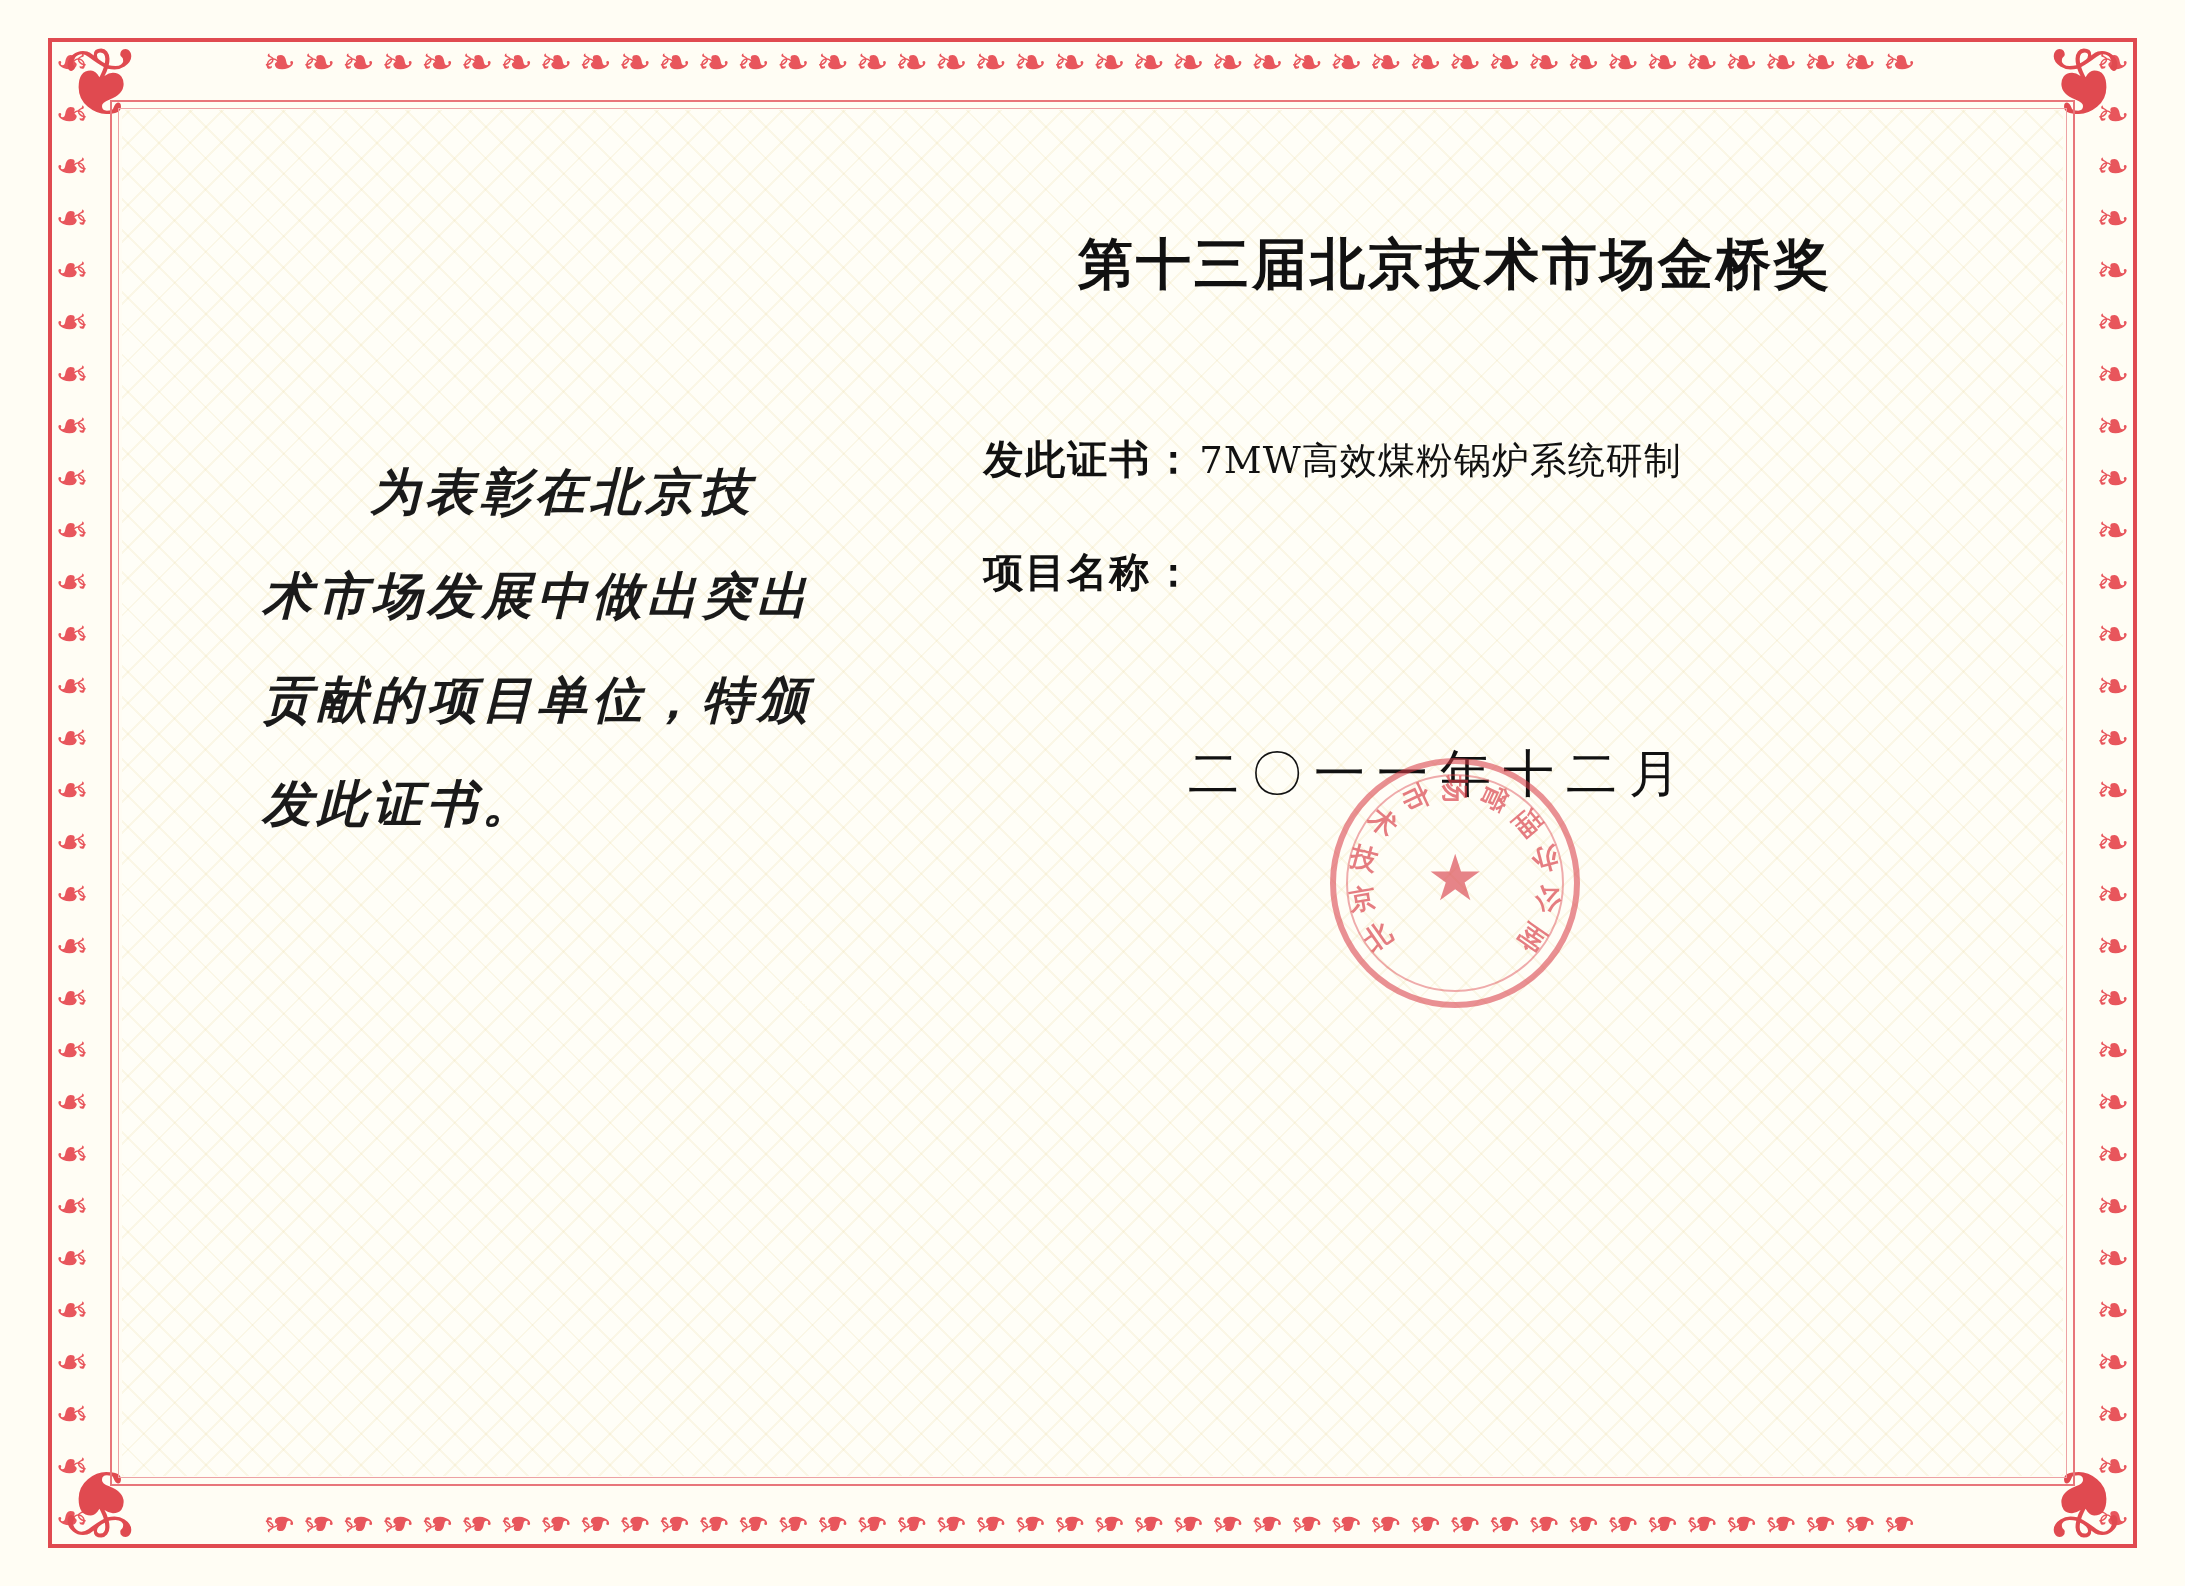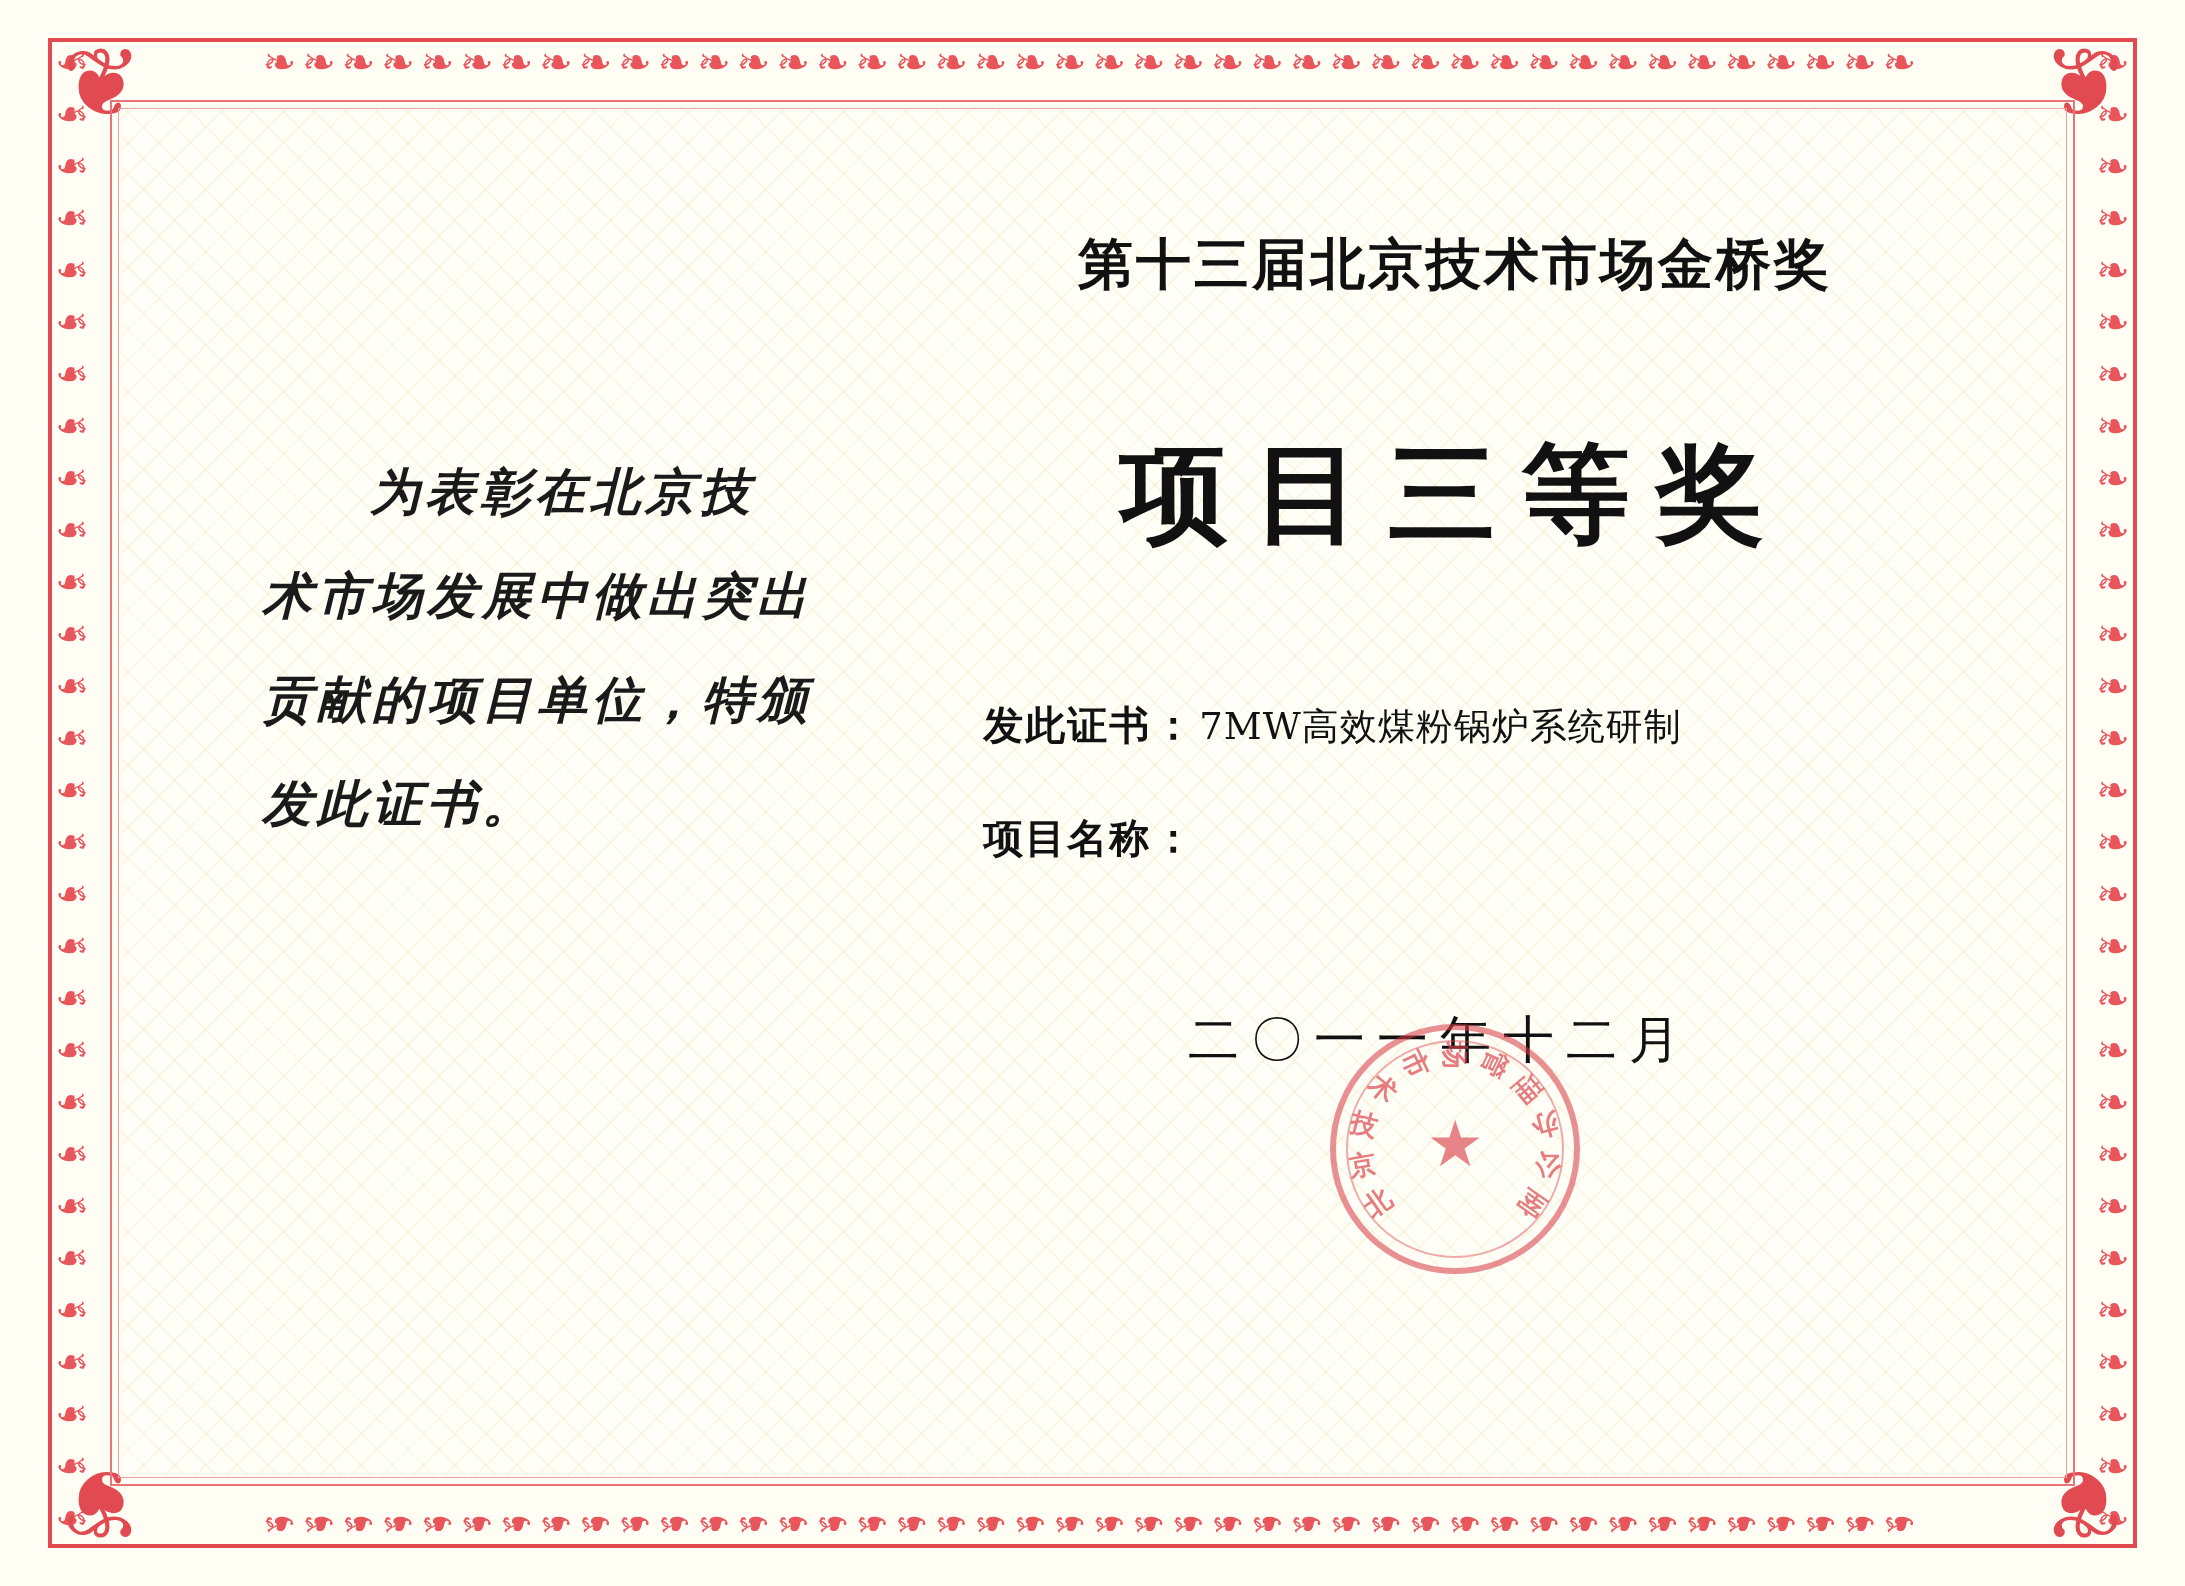--- a/index.html
+++ b/index.html
@@ -300,21 +300,20 @@
           <div>术市场发展中做出突出</div>
           <div>贡献的项目单位，特颁</div>
           <div>发此证书。</div>
         </div>
       </div>
 
       <div class="right-col">
 
         <div class="award-title">第十三届北京技术市场金桥奖</div>
 
-        <div class="award-grade">项目三等奖</div>
 
         <div class="fields">
           <div class="field-row">
             <span class="field-label">发此证书</span>
             <span class="field-colon">：</span>
             <span class="field-value">7MW高效煤粉锅炉系统研制</span>
           </div>
           <div class="field-row">
             <span class="field-label">项目名称</span>
             <span class="field-colon">：</span>

